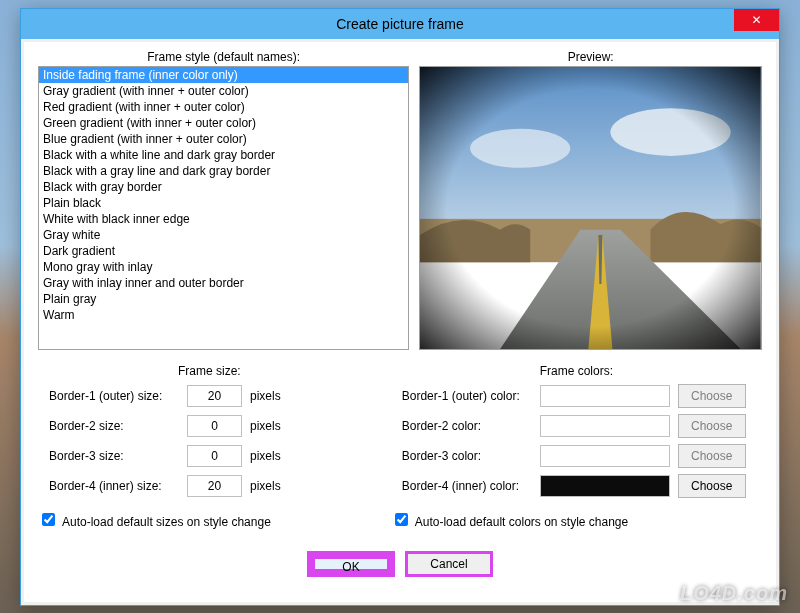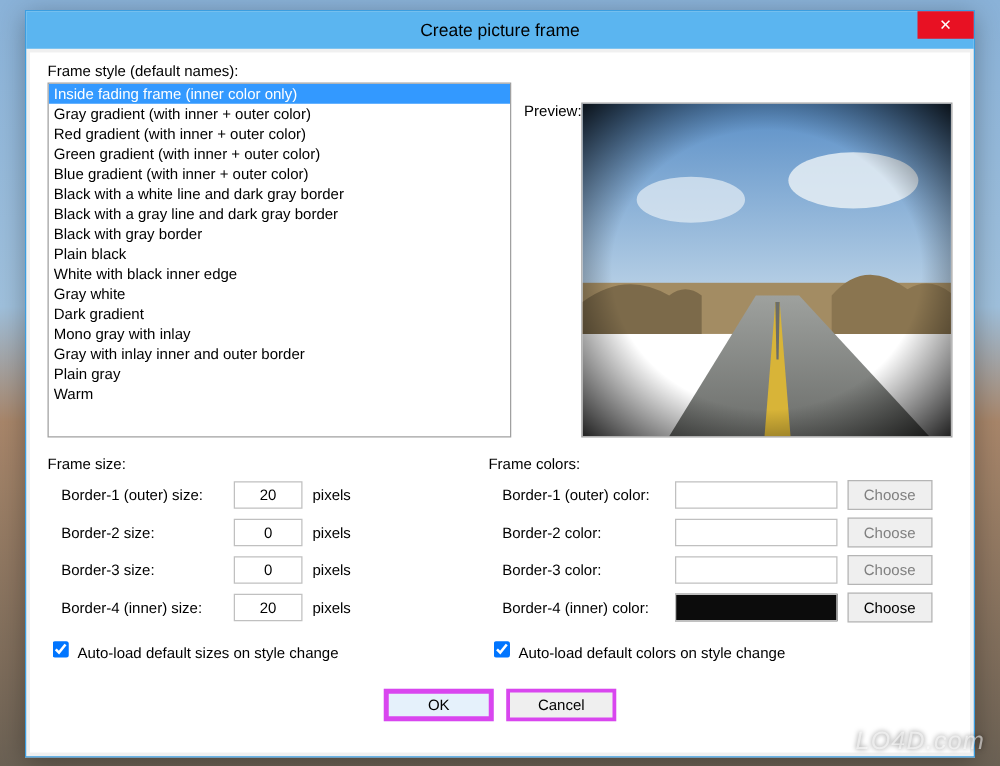--- a/index.html
+++ b/index.html
@@ -55,22 +55,22 @@
     background: #fff;
     margin: 3px;
     height: calc(100% - 36px);
   }
   .top-row {
     display: flex;
     gap: 10px;
     height: 300px;
   }
   .frame-style-col { flex: 1 1 52%; display:flex; flex-direction:column;}
-  .preview-col { flex: 1 1 48%; display:flex; flex-direction:row;margin-top:32px;}
-  .label { font-size: 12px; margin-bottom: 2px; }
+  .preview-col { flex: 1 1 48%; display:flex; flex-direction:column;}
+  .label { font-size: 12px; margin-bottom: 2px; text-align: center; }
   .listbox {
     flex: 1;
     border: 1px solid #a0a0a0;
     background: #fff;
     overflow-y: scroll;
     font-size: 12px;
   }
   .listbox-item {
     padding: 1px 4px;
     white-space: nowrap;
@@ -154,28 +154,28 @@
     margin-top: 22px;
   }
   .dlg-btn {
     width: 88px;
     height: 26px;
     border: 3px solid #d946ef;
     background: #efefef;
     font-size: 12px;
     cursor: pointer;
   }
-  .dlg-btn.primary { border: 4px solid #d946ef; background:#e5f1fb;}
+  .dlg-btn.primary { border: 8px solid #d946ef; background:#e5f1fb;}
   .watermark {
     position: absolute;
     right: 12px;
     bottom: 8px;
     color: rgba(255,255,255,0.55);
     font-size: 20px;
-    font-weight: normal;
+    font-weight: bold;
     font-style: italic;
     letter-spacing: 1px;
     text-shadow: 0 0 4px rgba(0,0,0,0.5);
     pointer-events: none;
   }
   
   .listbox::-webkit-scrollbar { width: 17px; }
   .listbox::-webkit-scrollbar-track { background: #f0f0f0; border-left:1px solid #ddd;}
   .listbox::-webkit-scrollbar-thumb { background: #c1c1c1; }
   .listbox::-webkit-scrollbar-button { background:#f0f0f0; height:17px; border:1px solid #ddd;}

